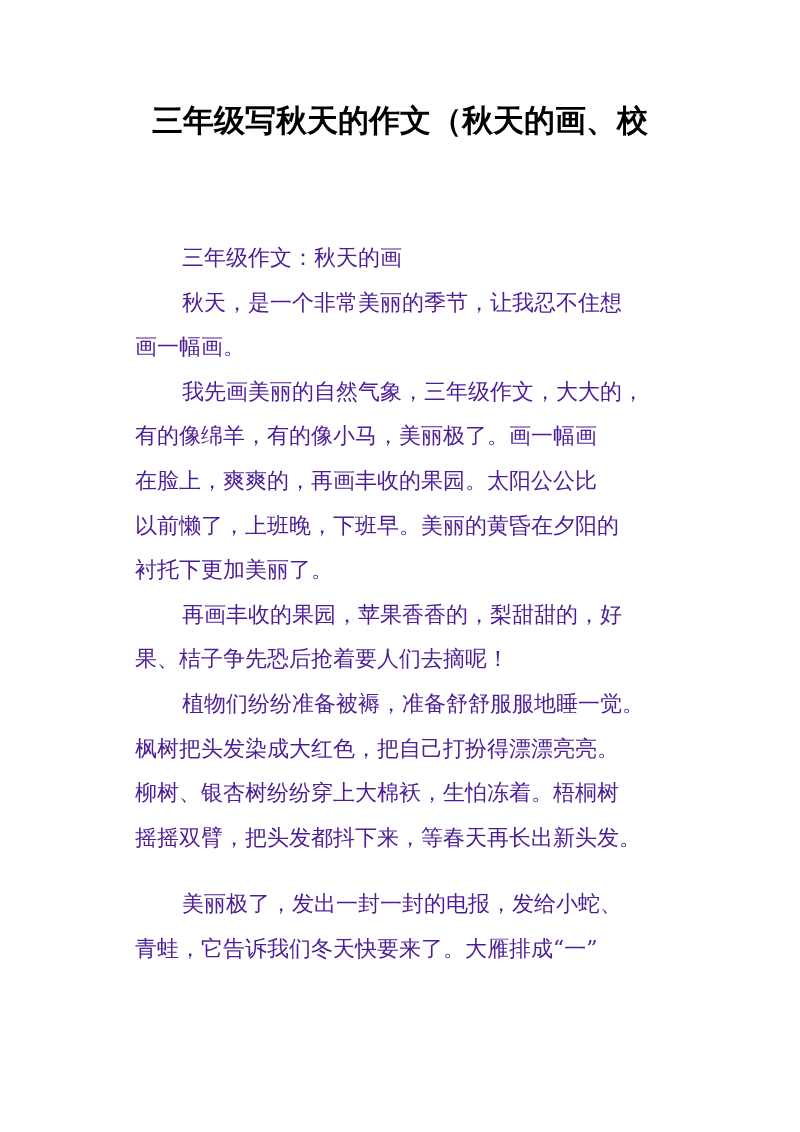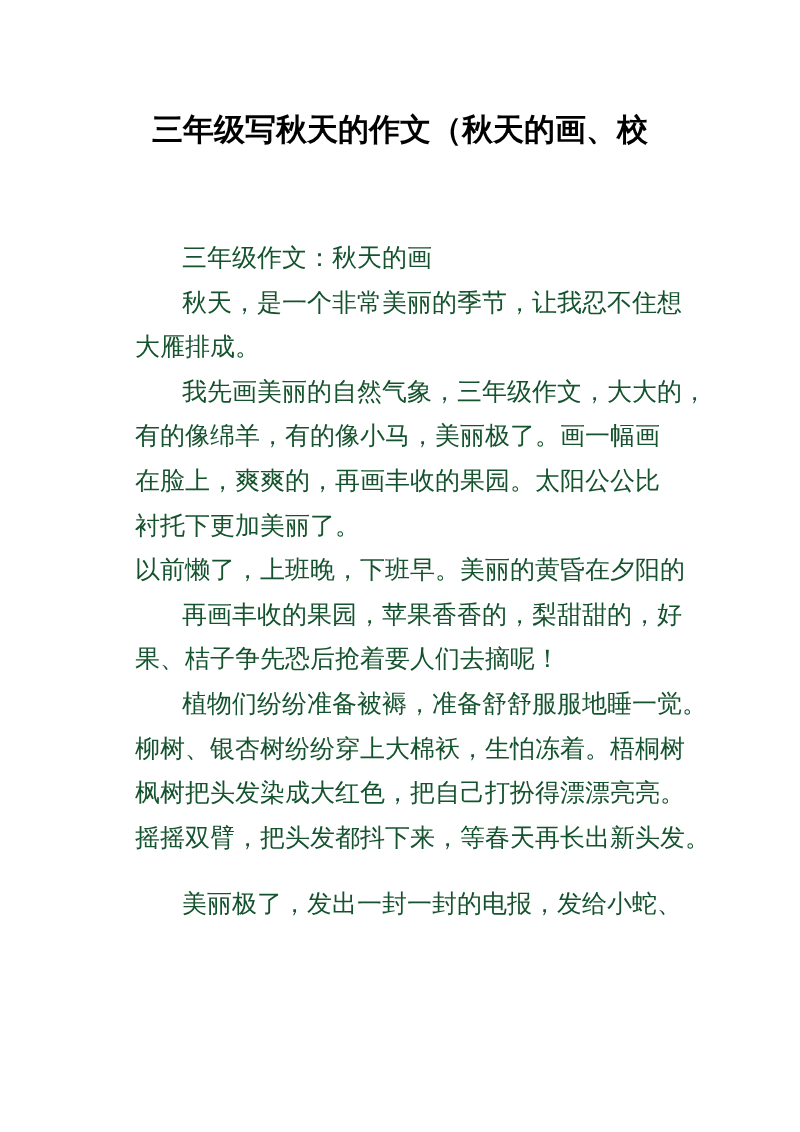--- a/index.html
+++ b/index.html
@@ -32,30 +32,29 @@
       font-family: "DejaVu Sans", "Liberation Sans", sans-serif;
       font-weight: bold;
       font-size: 31px;
       line-height: 48px;
       color: #000000;
       letter-spacing: 0px;
     }
     .title-line {
       display: block;
       white-space: nowrap;
-      margin-top: 9px;
     }
     .body {
       position: absolute;
       left: 135px;
       top: 236px;
       width: 540px;
-      font-size: 25px;
+      font-size: 22px;
       line-height: 44.6px;
-      color: #14532d;
+      color: #4c1d95;
     }
     .line {
       display: block;
       white-space: nowrap;
       height: 44.6px;
     }
     .indent {
       padding-left: 47px;
     }
     .gap {
@@ -69,42 +68,43 @@
 <div class="page">
   <div class="title">
     <span class="title-line">三年级写秋天的作文（秋天的画、校</span>
   </div>
 
   <div class="body">
     <span class="line indent">三年级作文：秋天的画</span>
 
     <div>
       <span class="line indent">秋天，是一个非常美丽的季节，让我忍不住想</span>
-      <span class="line">大雁排成。</span>
+      <span class="line">画一幅画。</span>
     </div>
 
     <div>
       <span class="line indent">我先画美丽的自然气象，三年级作文，大大的，</span>
       <span class="line">有的像绵羊，有的像小马，美丽极了。画一幅画</span>
       <span class="line">在脸上，爽爽的，再画丰收的果园。太阳公公比</span>
+      <span class="line">以前懒了，上班晚，下班早。美丽的黄昏在夕阳的</span>
       <span class="line">衬托下更加美丽了。</span>
-      <span class="line">以前懒了，上班晚，下班早。美丽的黄昏在夕阳的</span>
     </div>
 
     <div>
       <span class="line indent">再画丰收的果园，苹果香香的，梨甜甜的，好</span>
       <span class="line">果、桔子争先恐后抢着要人们去摘呢！</span>
     </div>
 
     <div>
       <span class="line indent">植物们纷纷准备被褥，准备舒舒服服地睡一觉。</span>
+      <span class="line">枫树把头发染成大红色，把自己打扮得漂漂亮亮。</span>
       <span class="line">柳树、银杏树纷纷穿上大棉袄，生怕冻着。梧桐树</span>
-      <span class="line">枫树把头发染成大红色，把自己打扮得漂漂亮亮。</span>
       <span class="line">摇摇双臂，把头发都抖下来，等春天再长出新头发。</span>
     </div>
 
     <span class="gap"></span>
 
     <div>
       <span class="line indent">美丽极了，发出一封一封的电报，发给小蛇、</span>
+      <span class="line">青蛙，它告诉我们冬天快要来了。大雁排成“一”</span>
     </div>
   </div>
 </div>
 
 </body></html>

